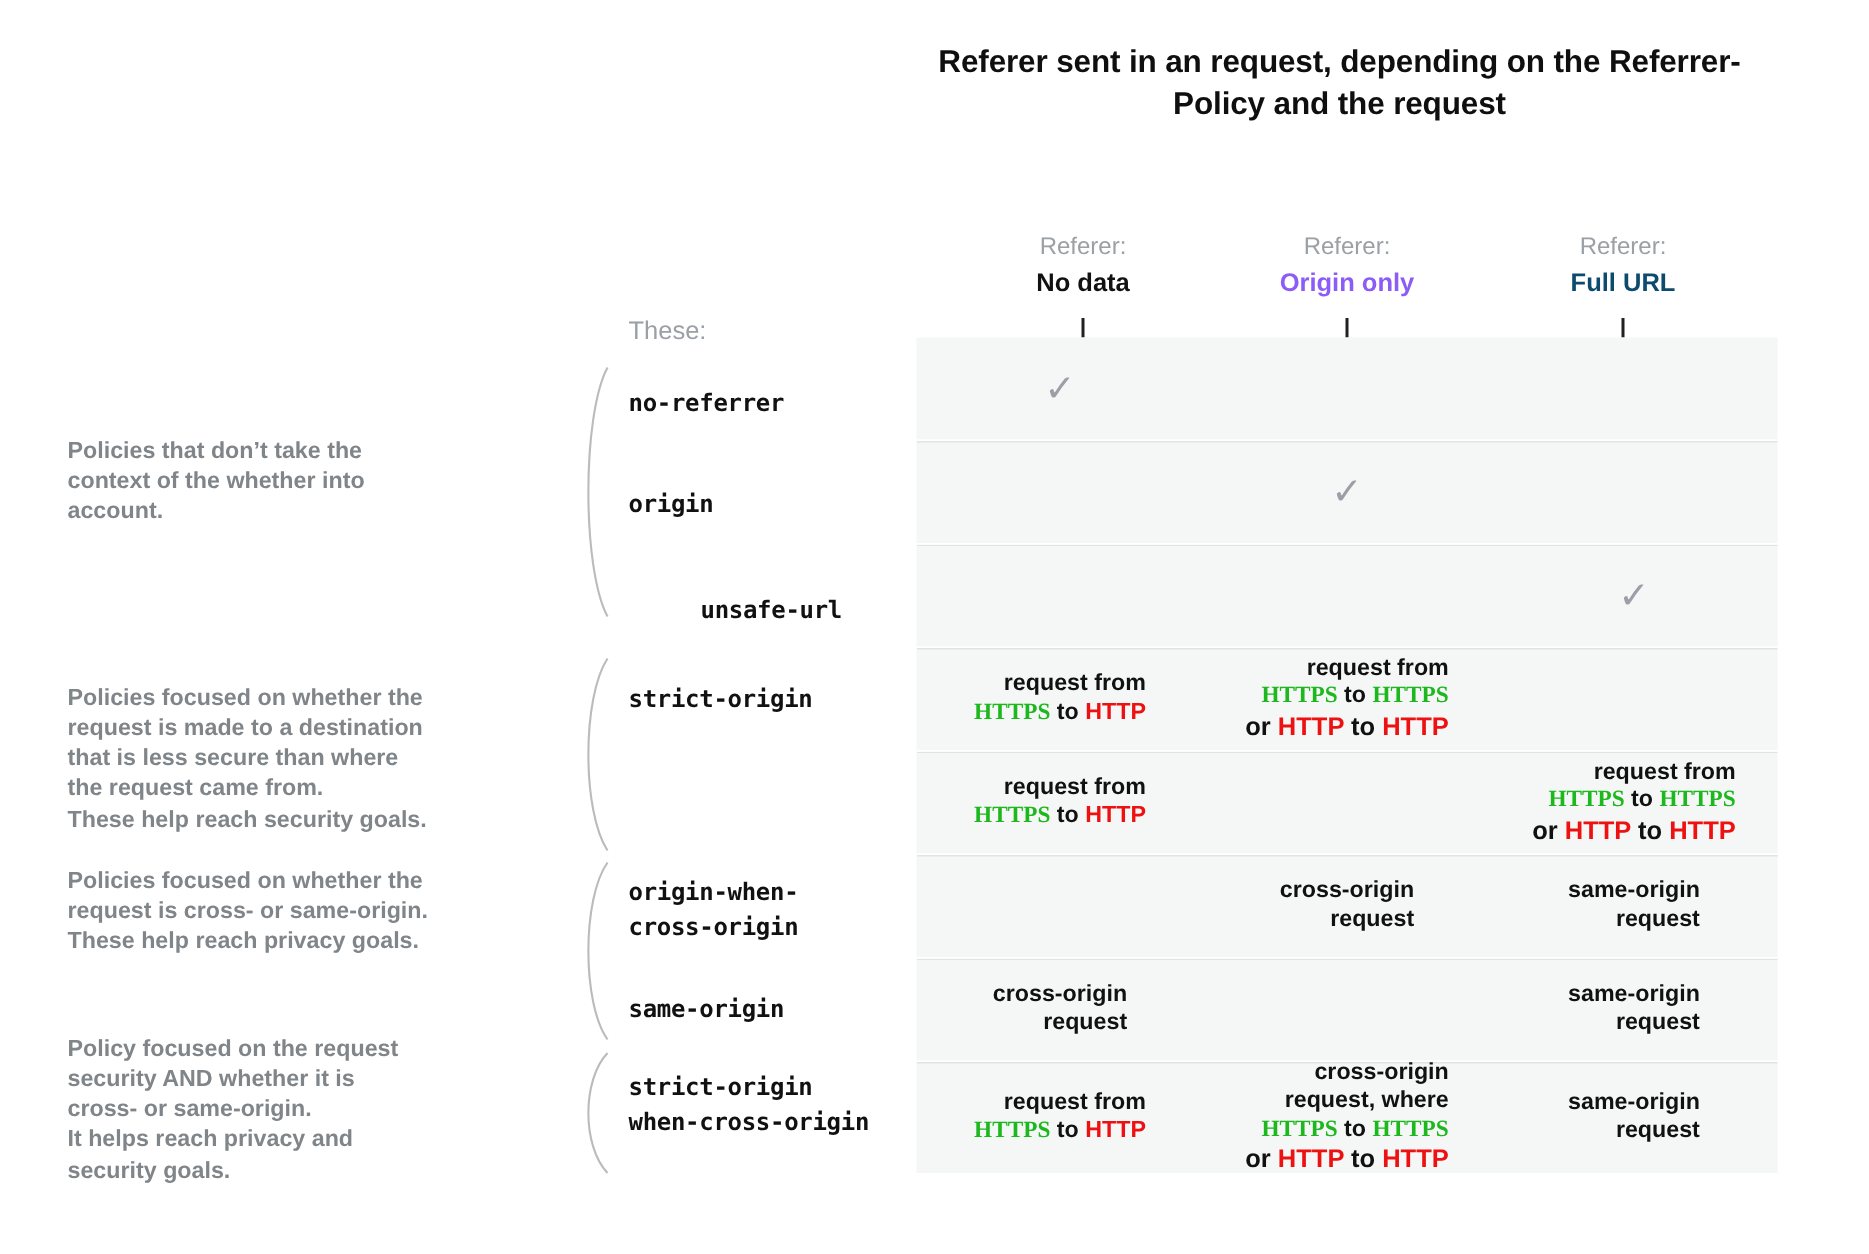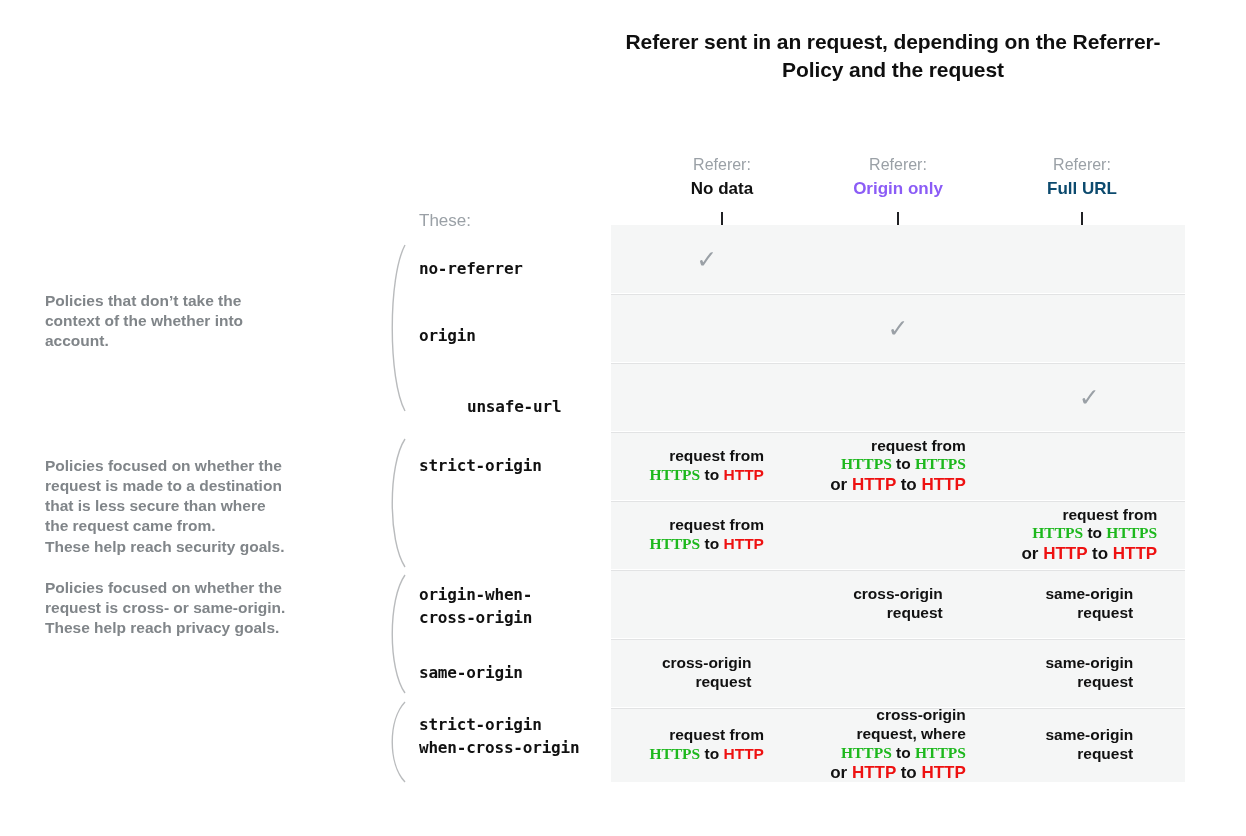--- a/index.html
+++ b/index.html
@@ -165,20 +165,25 @@
 context of the whether into
 account.</div>
   <div class="group-desc" style="left:45px;top:456px;">Policies focused on whether the
 request is made to a destination
 that is less secure than where
 the request came from.
 These help reach security goals.</div>
   <div class="group-desc" style="left:45px;top:578px;">Policies focused on whether the
 request is cross- or same-origin.
 These help reach privacy goals.</div>
+  <div class="group-desc" style="left:45px;top:690px;">Policy focused on the request
+security AND whether it is
+cross- or same-origin.
+It helps reach privacy and
+security goals.</div>
 
   <div class="brace" style="left:382px;top:243px;">
     <svg width="26" height="170" viewBox="0 0 26 170">
         <path d="M23 2 C6 34, 6 136, 23 168" fill="none" stroke="#b9bbbd" stroke-width="1.4"></path>
       </svg>
   </div>
   <div class="brace" style="left:382px;top:437px;">
     <svg width="26" height="132" viewBox="0 0 26 132">
         <path d="M23 2 C6 28, 6 104, 23 130" fill="none" stroke="#b9bbbd" stroke-width="1.4"></path>
       </svg>

